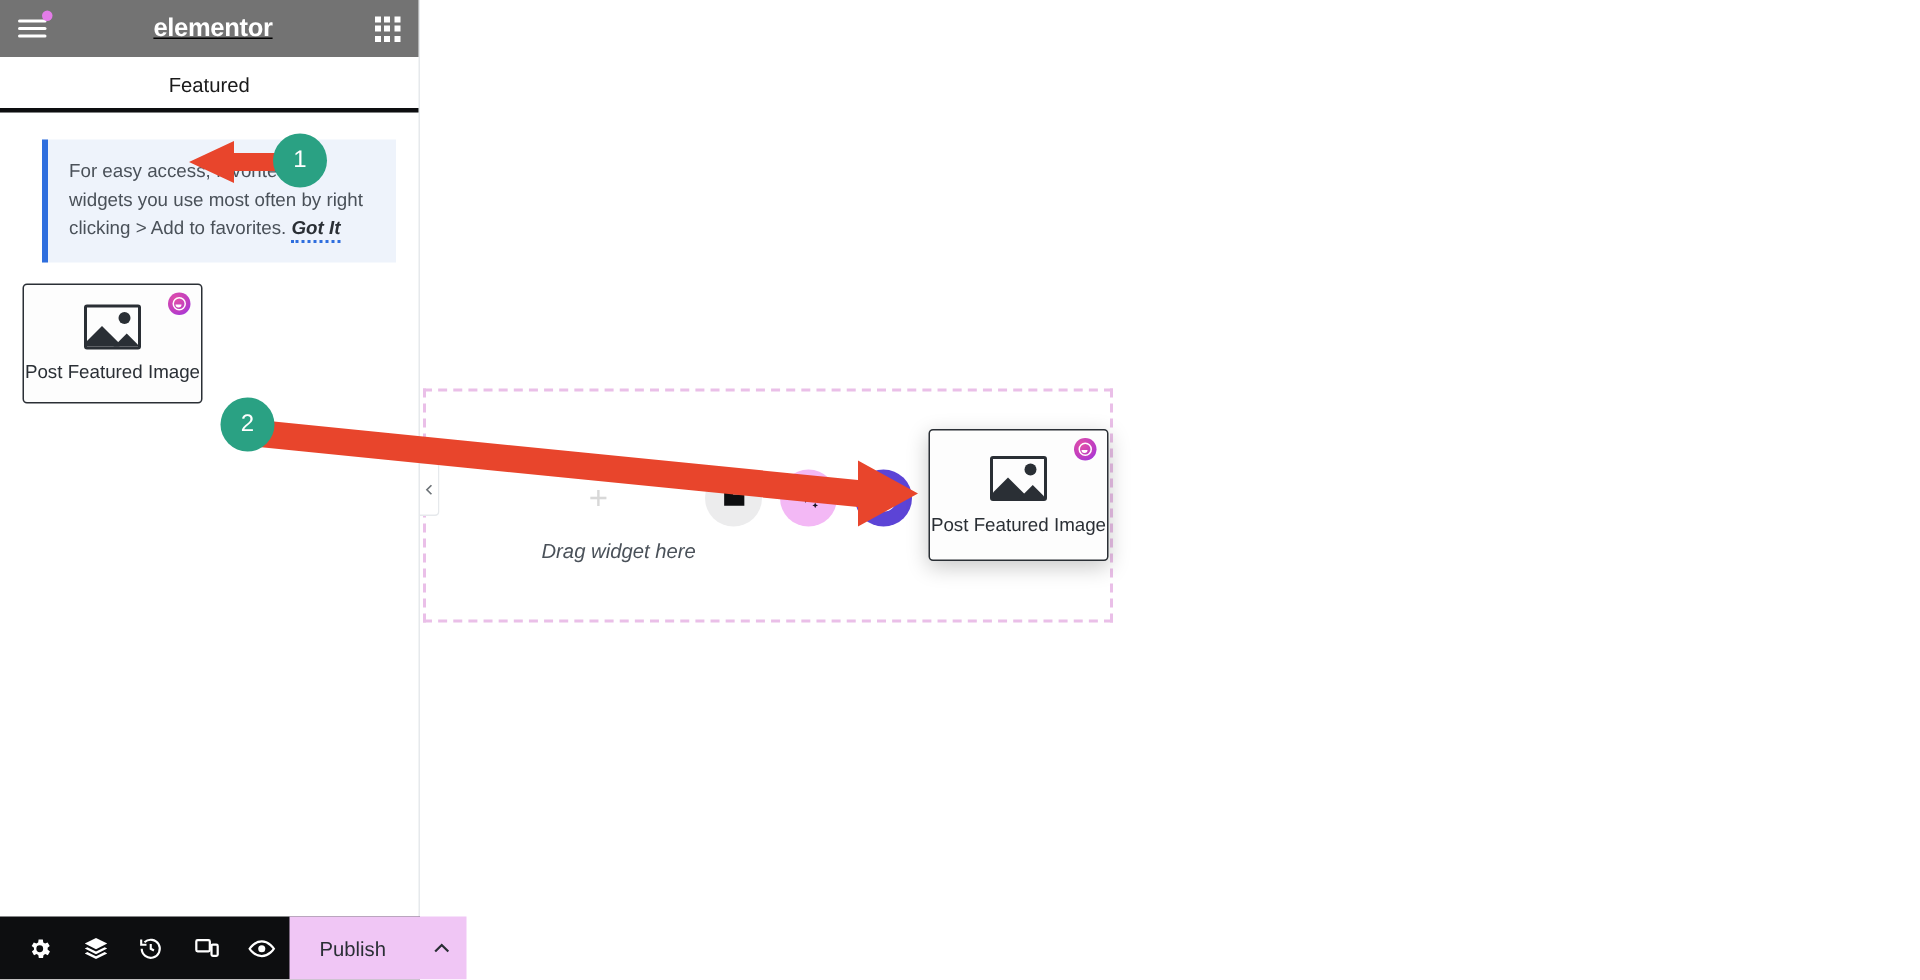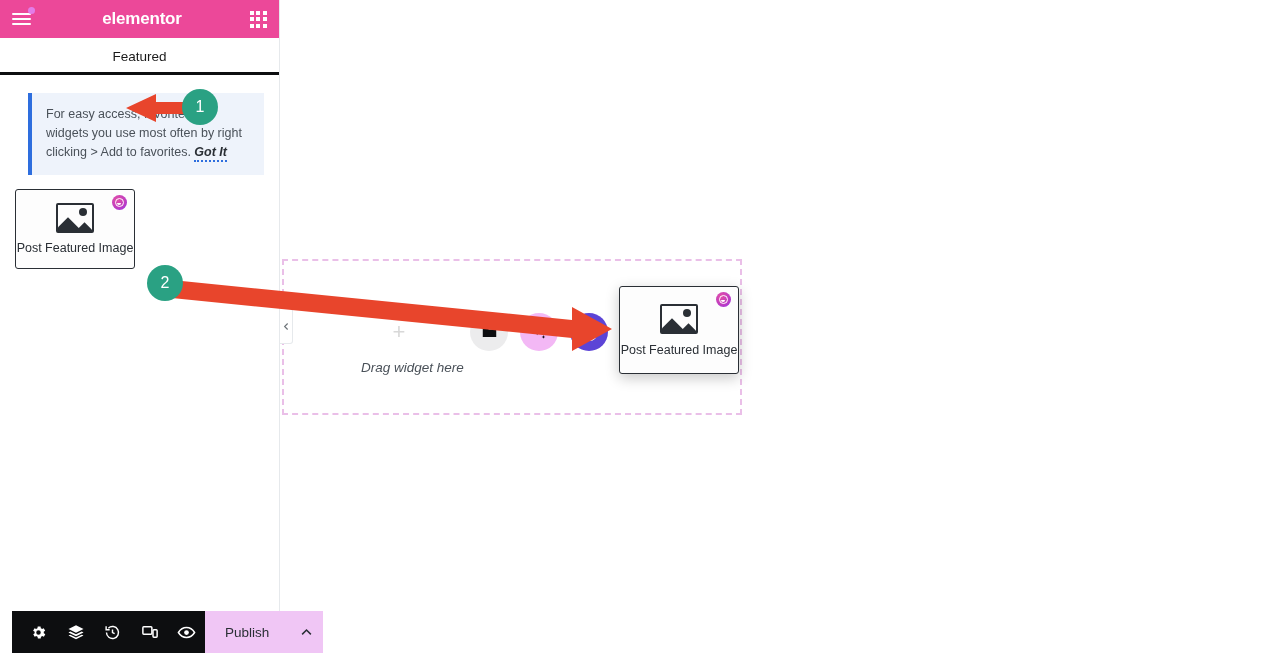--- a/index.html
+++ b/index.html
@@ -14,23 +14,24 @@
   
   .panel {
     position: absolute; left: 0; top: 0;
     width: 280px; height: 653px;
     background: #ffffff;
     border-right: 1px solid #e6e9ec;
     z-index: 5;
   }
 
   .panel-header {
-    height: 38px; background: #ec4899;
+    height: 38px; background: #737373;
     display: flex; align-items: center; justify-content: space-between;
     padding: 0 12px;
+    text-decoration: underline;
   }
   .hamburger { position: relative; width: 22px; height: 22px; cursor: pointer;
     display: flex; flex-direction: column; justify-content: center; gap: 3px; }
   .hamburger i { display: block; width: 19px; height: 2px; background: #ffffff; border-radius: 1px; }
   .hamburger .dot { position: absolute; right: -1px; top: -1px; width: 7px; height: 7px;
     border-radius: 50%; background: #e37ce8; }
   .brand { color: #ffffff; font-size: 17px; font-weight: 700; letter-spacing: -0.2px; }
   .apps-grid { display: grid; grid-template-columns: repeat(3, 4px); grid-template-rows: repeat(3, 4px);
     gap: 2.5px; cursor: pointer; }
   .apps-grid span { width: 4px; height: 4px; background: #ffffff; }
@@ -76,21 +77,21 @@
   .img-icon .mount::before { content: ""; position: absolute; left: 1px; bottom: -8px;
     width: 18px; height: 18px; background: #2a2f35; transform: rotate(45deg); }
   .img-icon .mount::after { content: ""; position: absolute; right: 1px; bottom: -7px;
     width: 13px; height: 13px; background: #2a2f35; transform: rotate(45deg); }
 
   .collapse-tab { position: absolute; left: 280px; top: 308px; width: 13px; height: 36px;
     background: #ffffff; border: 1px solid #e6e9ec; border-left: none; border-radius: 0 3px 3px 0;
     display: flex; align-items: center; justify-content: center; cursor: pointer; z-index: 6; }
   .collapse-tab svg { display: block; }
 
-  .panel-footer { position: absolute; left: 12px; bottom: 0; width: 280px; height: 42px;
+  .panel-footer { position: absolute; left: 0; bottom: 0; width: 280px; height: 42px;
     background: #0d0e10; display: flex; align-items: center; }
   .footer-icons { display: flex; align-items: center; gap: 0; padding-left: 8px; flex: 1; }
   .f-btn { width: 37px; height: 42px; display: flex; align-items: center; justify-content: center;
     cursor: pointer; }
   .publish-area { display: flex; align-items: center; height: 42px; background: #f0c6f5; }
   .publish-btn { padding: 0 20px; height: 42px; display: flex; align-items: center;
     font-size: 13.5px; color: #2a2f35; cursor: pointer; }
   .publish-caret { width: 34px; height: 42px; display: flex; align-items: center;
     justify-content: center; cursor: pointer; }
 

